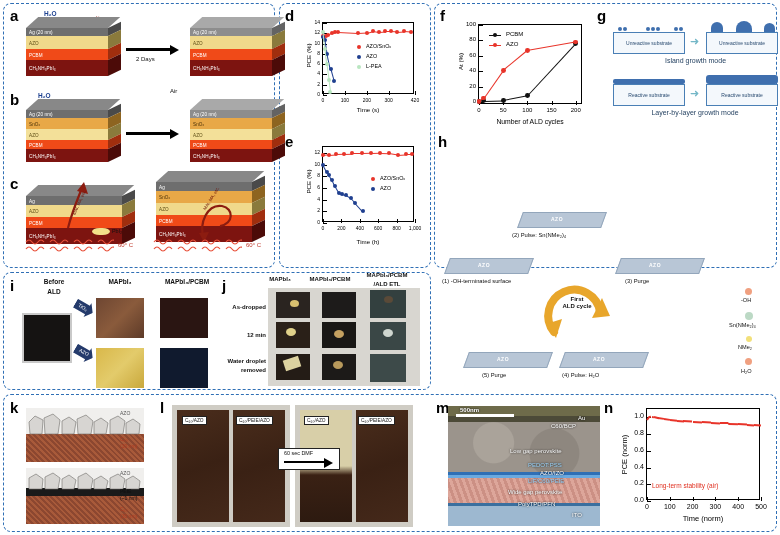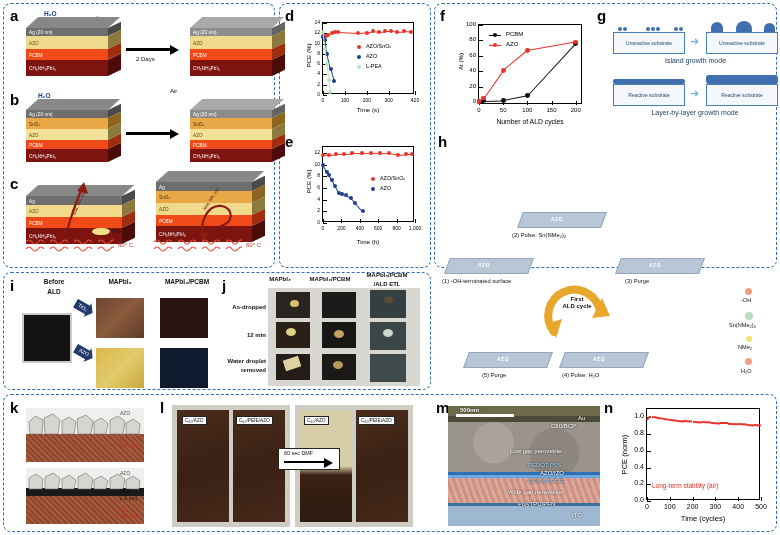--- a/index.html
+++ b/index.html
@@ -747,17 +747,17 @@
         <div class="seg" style="left: 54.72px; top: 12.1273px; width: 9.12958px; height: 2px; background: rgb(232, 52, 42); transform: rotate(2.62536deg);"></div>
         <div class="seg" style="left: 63.84px; top: 12.5455px; width: 9.12958px; height: 2px; background: rgb(232, 52, 42); transform: rotate(2.62536deg);"></div>
         <div class="seg" style="left: 72.96px; top: 12.9636px; width: 7.98px; height: 2px; background: rgb(232, 52, 42); transform: rotate(0deg);"></div>
         <div class="seg" style="left: 80.94px; top: 12.9636px; width: 1.57536px; height: 2px; background: rgb(232, 52, 42); transform: rotate(43.6439deg);"></div>
         <div class="seg" style="left: 82.08px; top: 14.0509px; width: 9.12613px; height: 2px; background: rgb(232, 52, 42); transform: rotate(2.10082deg);"></div>
         <div class="seg" style="left: 91.2px; top: 14.3855px; width: 9.1338px; height: 2px; background: rgb(232, 52, 42); transform: rotate(3.14946deg);"></div>
         <div class="seg" style="left: 100.32px; top: 14.8873px; width: 6.85277px; height: 2px; background: rgb(232, 52, 42); transform: rotate(3.49858deg);"></div>
         <div class="seg" style="left: 107.16px; top: 15.3055px; width: 6.85277px; height: 2px; background: rgb(232, 52, 42); transform: rotate(3.49858deg);"></div>
       </div>
     <div class="axtitley" style="left:-17px;top:46px;width:54px;font-size:7.5px;">PCE (norm)</div>
-    <div class="axtitle" style="left:32px;top:110px;width:114px;font-size:7.5px;">Time (cycles)</div>
+    <div class="axtitle" style="left:32px;top:110px;width:114px;font-size:7.5px;">Time (norm)</div>
     <div class="annot" id="n-annot" style="left:38px;top:78px;font-size:6.5px;">Long-term stability (air)</div>
   </div>
 
 </div>
 
 </body></html>

